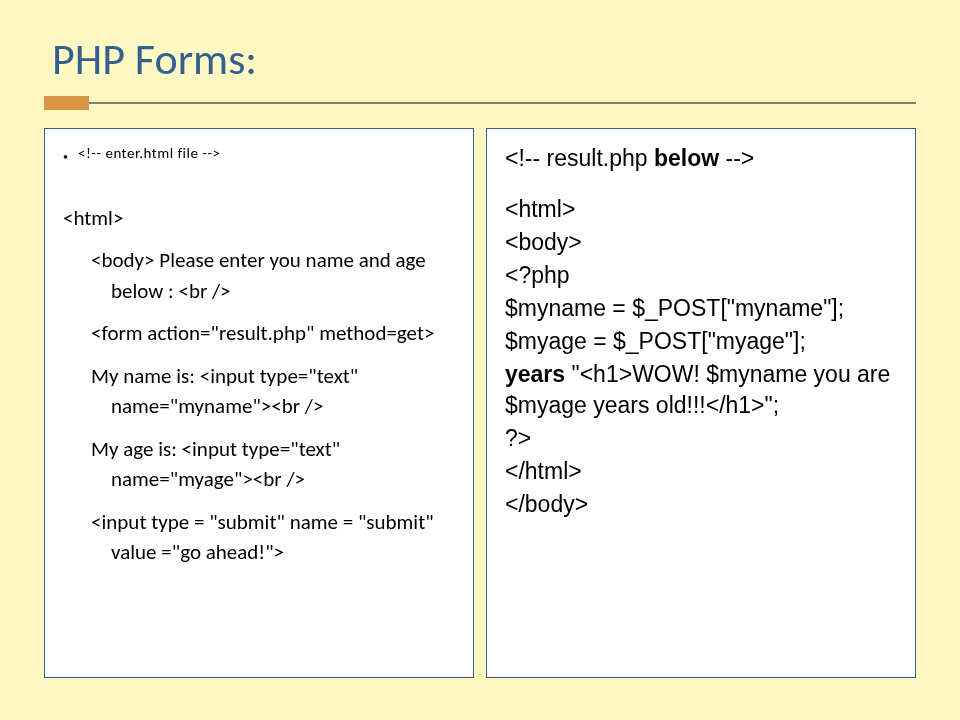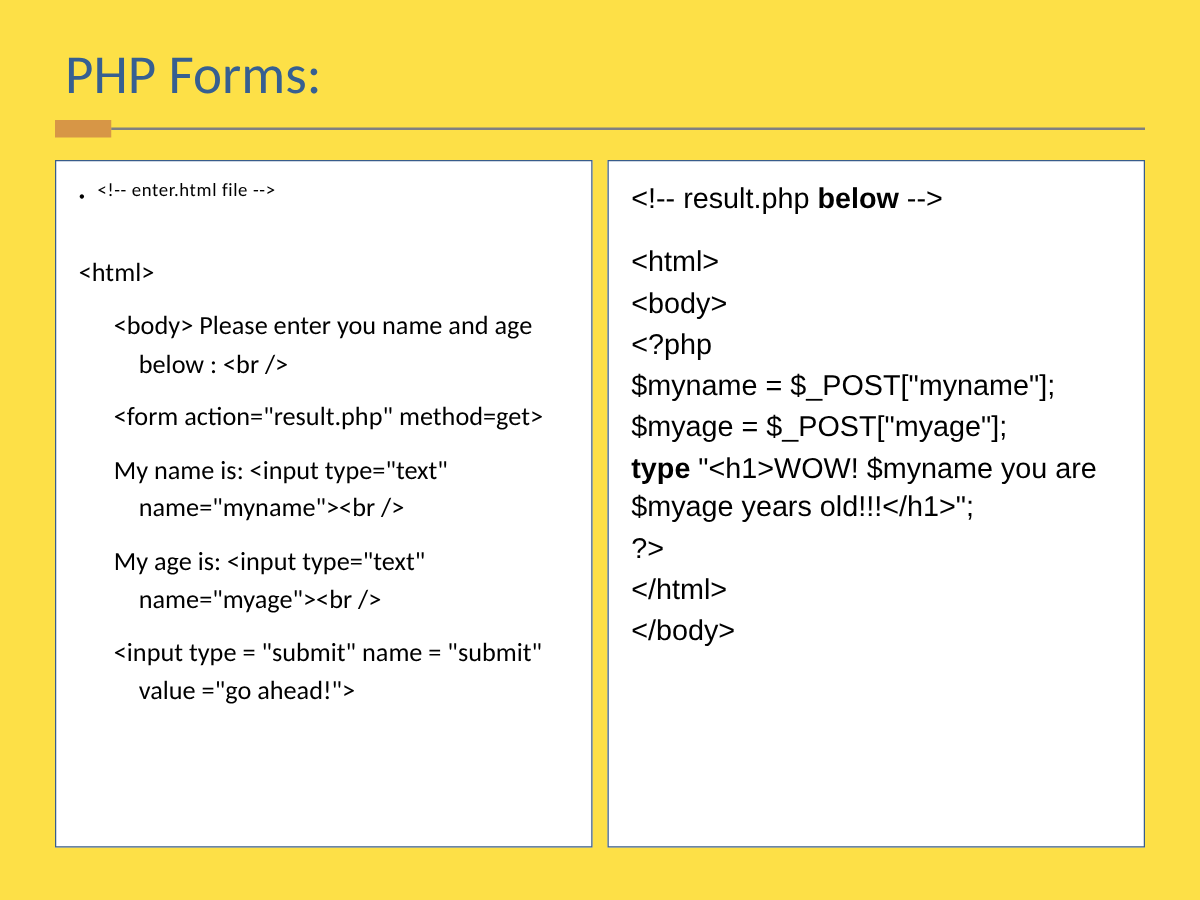--- a/index.html
+++ b/index.html
@@ -2,21 +2,21 @@
 <html><head>
 <meta charset="utf-8">
 <style>
   * { box-sizing: border-box; margin: 0; padding: 0; }
   html, body { width: 960px; height: 720px; font-family: Arial, Helvetica, sans-serif; background: #fff; }
   .slide {
     width: 960px;
     height: 720px;
     padding: 32px 44px 32px 44px;
     position: relative;
-    background: #fde047;
+    background: #fef9c3;
   }
   .title {
     font-family: "Gill Sans", "Gill Sans MT", "Century Gothic", Calibri, sans-serif;
     font-size: 44px;
     color: #365f91;
     font-weight: 400;
     margin-bottom: 10px;
     padding-left: 8px;
   }
   .hr-wrap {
@@ -120,21 +120,21 @@
       <div class="rline">
         <span>&lt;!-- result.php </span><span class="b">below</span><span> --&gt;</span>
       </div>
       <div class="gap"></div>
       <div class="rline">&lt;html&gt;</div>
       <div class="rline">&lt;body&gt;</div>
       <div class="rline">&lt;?php</div>
       <div class="rline">$myname = $_POST["myname"];</div>
       <div class="rline">$myage = $_POST["myage"];</div>
       <div class="rline">
-        <span class="b">type </span><span>"&lt;h1&gt;WOW! $myname you are $myage years old!!!&lt;/h1&gt;";</span>
+        <span class="b">years </span><span>"&lt;h1&gt;WOW! $myname you are $myage years old!!!&lt;/h1&gt;";</span>
       </div>
       <div class="rline">?&gt;</div>
       <div class="rline">&lt;/html&gt;</div>
       <div class="rline">&lt;/body&gt;</div>
     </div>
 
   </div>
 </div>
 
 </body></html>

